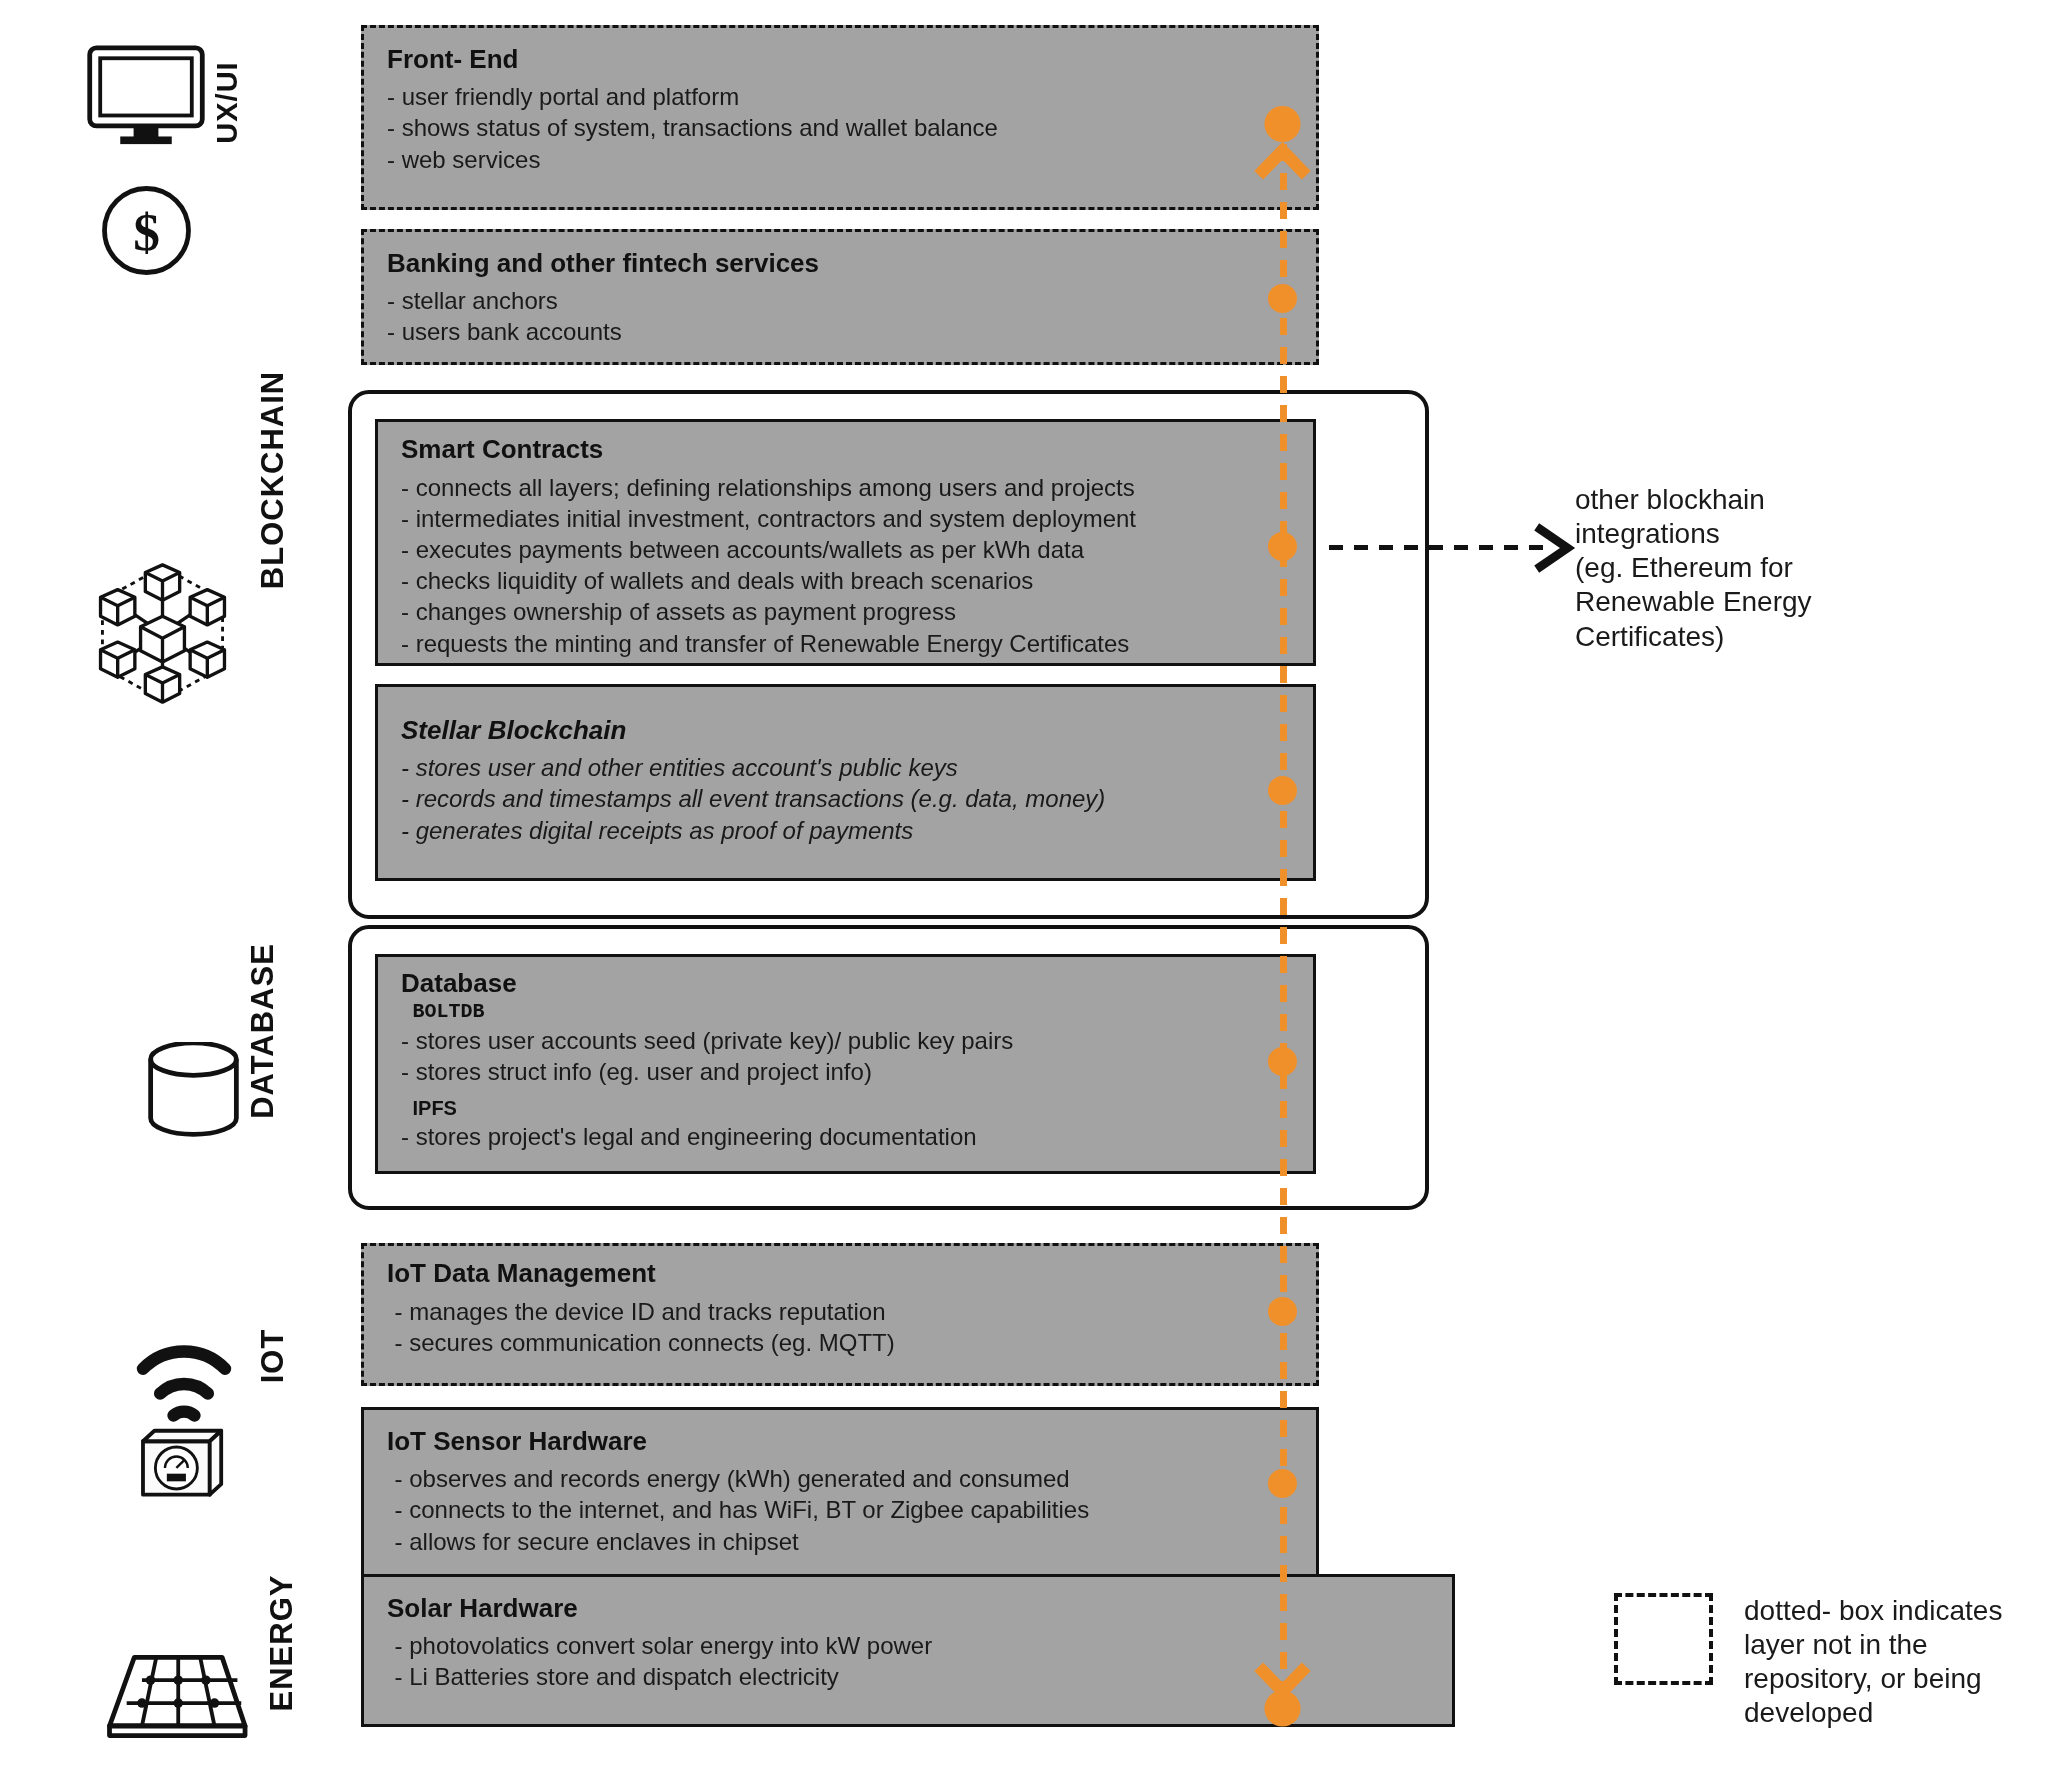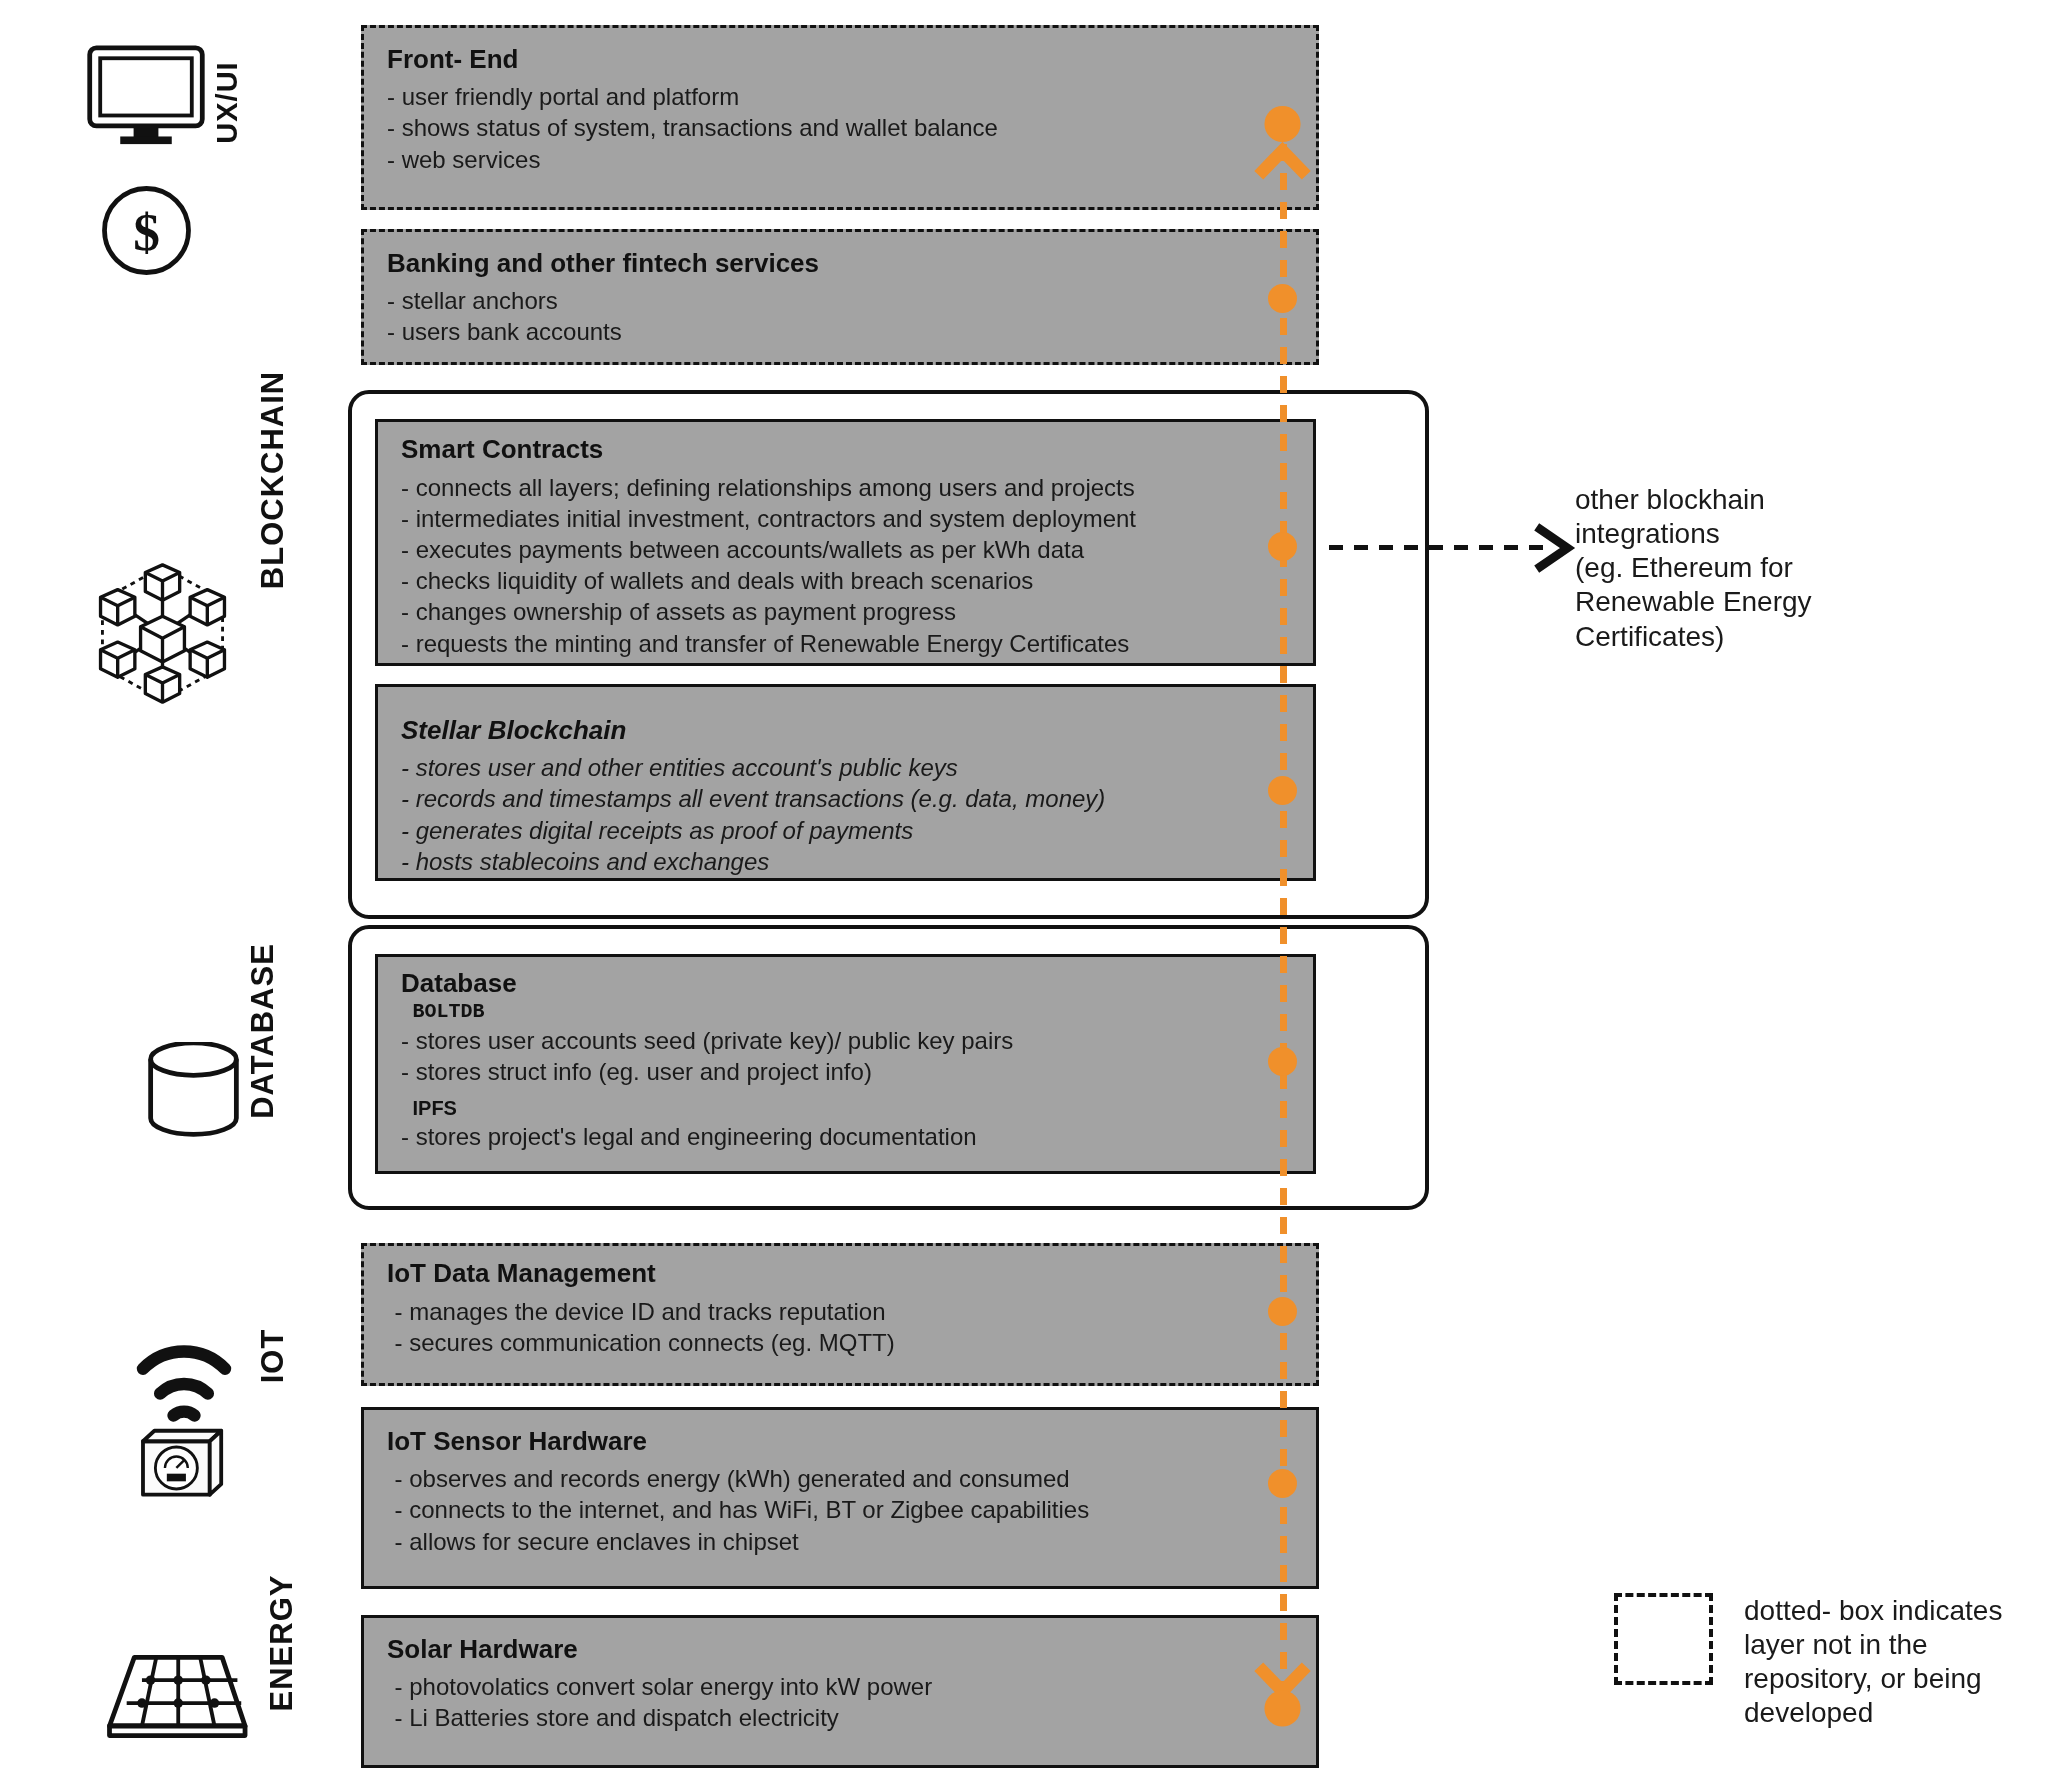--- a/index.html
+++ b/index.html
@@ -262,21 +262,20 @@
     </div>
   </div>
 
   <div class="box box-solid" style="left:375px;top:684px;width:941px;height:197px;">
     <div class="pad" style="padding:29px 23px;font-style:italic;">
       <div class="box-title">Stellar Blockchain</div>
       <ul class="bullets">
         <li>- stores user and other entities account's public keys</li>
         <li>- records and timestamps all event transactions (e.g. data, money)</li>
         <li>- generates digital receipts as proof of payments</li>
-        <li>- hosts stablecoins and exchanges</li>
       </ul>
     </div>
   </div>
 
   <div class="box-round" style="position:absolute;left:348px;top:925px;width:1073px;height:277px;"></div>
 
   <div class="box box-solid" style="left:375px;top:954px;width:941px;height:220px;">
     <div class="pad" style="padding:11.5px 23px;">
       <div class="box-title" style="margin-bottom:1.9px;">Database</div>
       <div class="box-sub" style="margin-top:3.8px;font-family:Liberation Mono, monospace;">BOLTDB</div>
@@ -305,21 +304,21 @@
     <div class="pad" style="padding:17px 23px;">
       <div class="box-title">IoT Sensor Hardware</div>
       <ul class="bullets" style="padding-left:7.6px;">
         <li>- observes and records energy (kWh) generated and consumed</li>
         <li>- connects to the internet, and has WiFi, BT or Zigbee capabilities</li>
         <li>- allows for secure enclaves in chipset</li>
       </ul>
     </div>
   </div>
 
-  <div class="box box-solid" style="left:361px;top:1615px;width:958px;height:153px;">
+  <div class="box box-solid" style="left:361px;top:1574px;width:1094px;height:153px;">
     <div class="pad" style="padding:17px 23px;">
       <div class="box-title">Solar Hardware</div>
       <ul class="bullets" style="padding-left:7.6px;">
         <li>- photovolatics convert solar energy into kW power</li>
         <li>- Li Batteries store and dispatch electricity</li>
       </ul>
     </div>
   </div>
 
   <div class="spine" style="left:1280px;top:115px;height:1577px;"></div>

